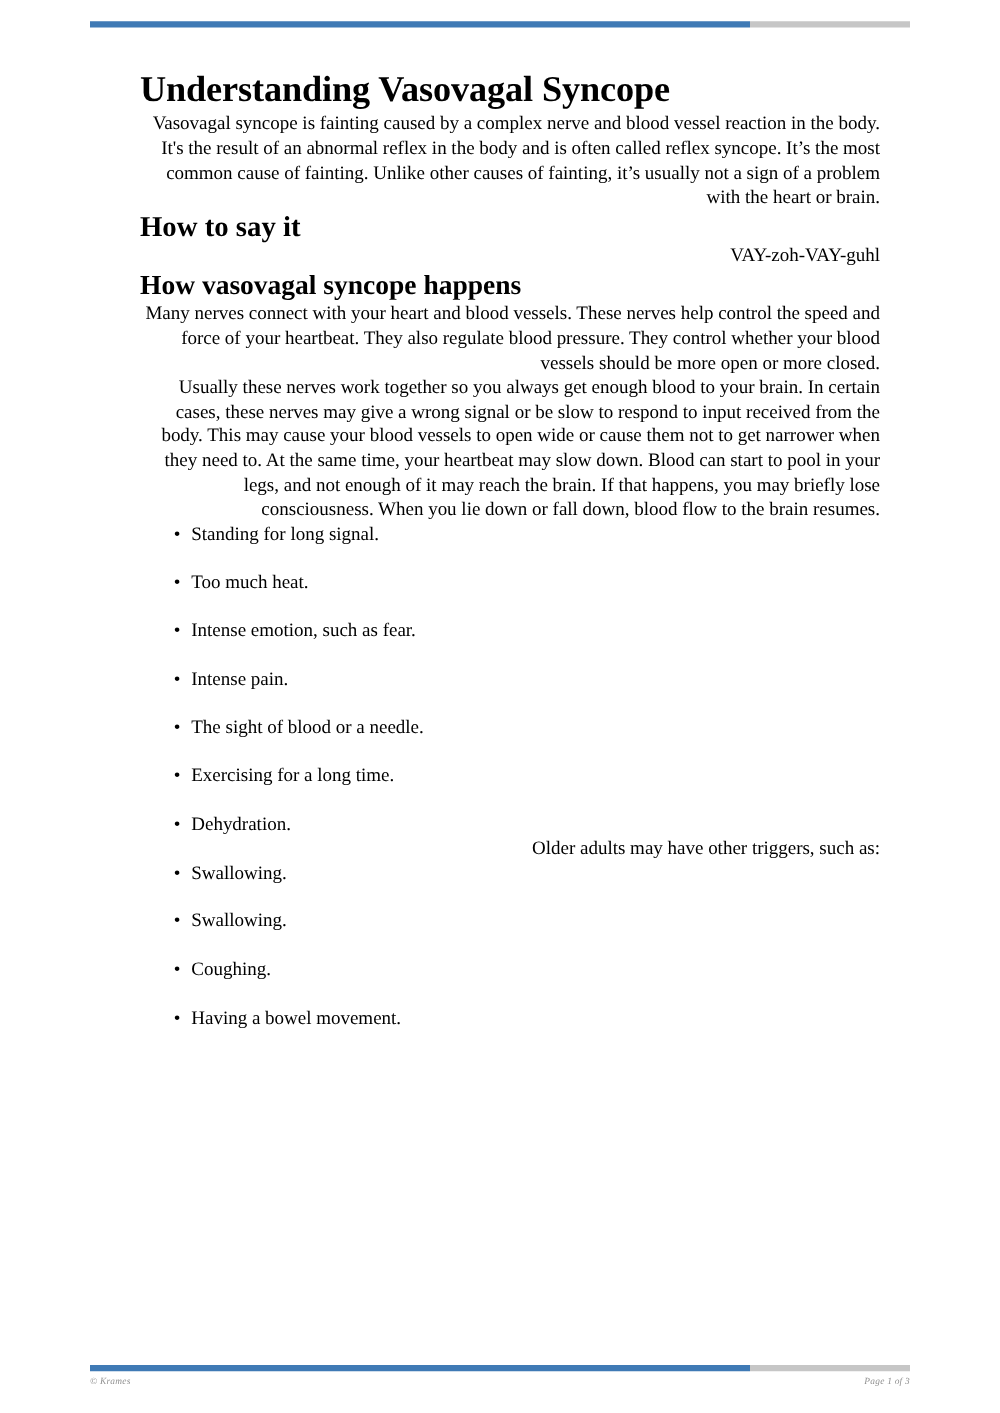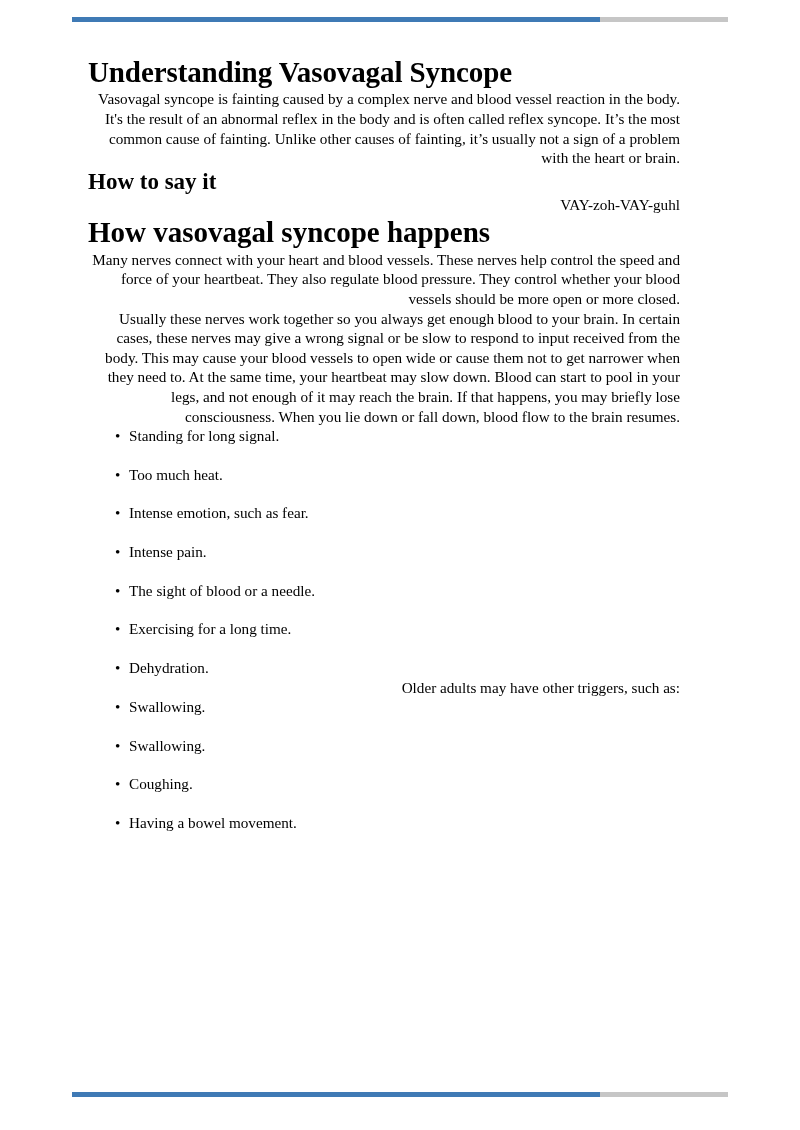--- a/index.html
+++ b/index.html
@@ -41,21 +41,21 @@
   }
   .rule-gray {
     height: 100%;
     flex: 1;
     background: #c6c6c6;
   }
 
   
   .content {
     position: absolute;
-    left: 88px;
+    left: 112px;
     top: 0;
     width: 592px;
   }
 
   h1.doc-title {
     font-size: 29px;
     font-weight: bold;
     line-height: 1.15;
     margin: 0;
     padding-top: 56px;
@@ -63,21 +63,21 @@
   }
 
   h2.section-title {
     font-size: 23px;
     font-weight: bold;
     margin: 0;
     line-height: 1.2;
   }
 
   h2.section-title.big {
-    font-size: 29px;
+    font-size: 22px;
   }
 
   p.body-text {
     font-size: 15.2px;
     line-height: 1.29;
     margin: 0;
     text-align: right;
   }
 
   
@@ -213,14 +213,18 @@
       </li>
     </ul>
 
   </div>
 
   <div class="rule rule-bottom">
     <div class="rule-blue"></div>
     <div class="rule-gray"></div>
   </div>
 
+  <div class="footer">
+    <span>© Krames</span>
+    <span>Page 1 of 3</span>
+  </div>
 
 </div>
 
 </body></html>

